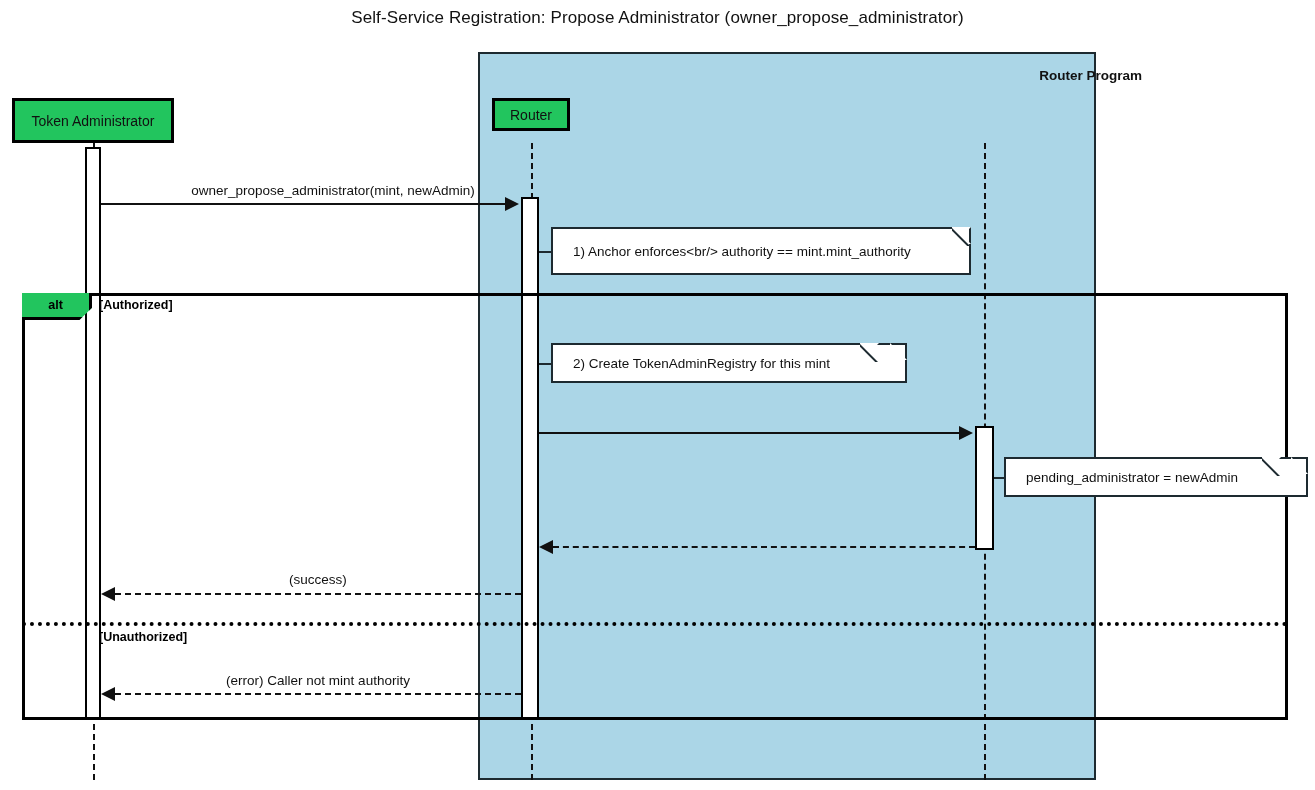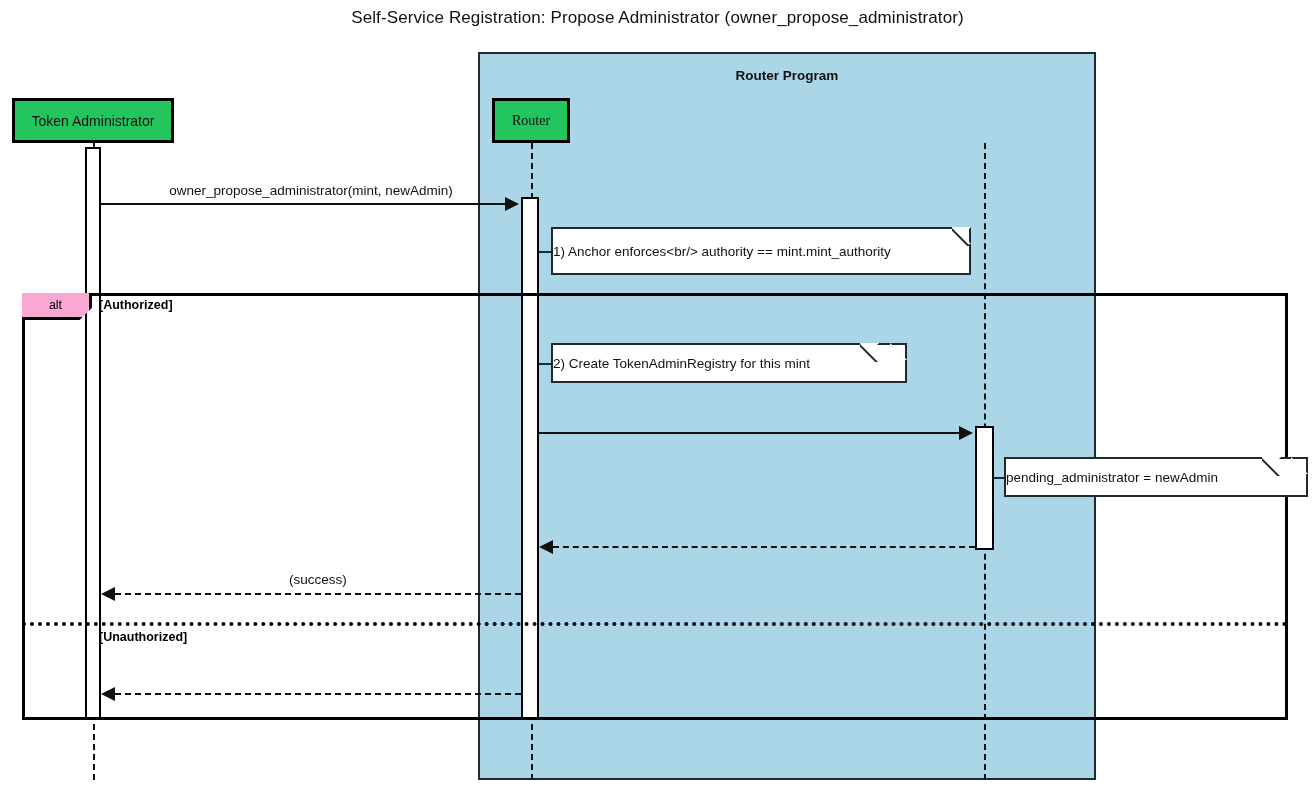--- a/index.html
+++ b/index.html
@@ -34,25 +34,26 @@
   
   .group-box {
     position: absolute;
     background: #abd6e7;
     border: 2px solid #1d2a30;
     box-sizing: border-box;
   }
   .group-label {
     position: absolute;
     width: 100%;
-    text-align: center;
+    text-align: right;
     font-size: 13.5px;
     font-weight: bold;
     color: #111111;
     top: 14px;
+    padding-left: 48px;
   }
   
   .participant {
     position: absolute;
     background: #22c55e;
     border: 3px solid #000000;
     box-sizing: border-box;
     display: flex;
     align-items: center;
     justify-content: center;
@@ -105,20 +106,21 @@
   
   .note {
     position: absolute;
     background: #ffffff;
     border: 2px solid #1d2a30;
     box-sizing: border-box;
     display: flex;
     align-items: center;
     font-size: 13.5px;
     color: #111111;
+    padding-left: 20px;
     white-space: nowrap;
   }
   .note .fold-tri {
     position: absolute;
     top: -2px;
     right: -2px;
     width: 0; height: 0;
     border-left: 17px solid #ffffff;
     border-top: 17px solid transparent;
   }
@@ -130,26 +132,26 @@
   
   .frag {
     position: absolute;
     border: 3px solid #000000;
     box-sizing: border-box;
     background: transparent;
     pointer-events: none;
   }
   .frag-tab {
     position: absolute;
-    background: #f9a8d4;
+    background: #22c55e;
     border-right: 3px solid #000000;
     border-bottom: 3px solid #000000;
     box-sizing: border-box;
     font-size: 12.5px;
-    font-weight: normal;
+    font-weight: bold;
     color: #000000;
     display: flex;
     align-items: center;
     justify-content: center;
     clip-path: polygon(0 0, 100% 0, 100% 55%, 82% 100%, 0 100%);
   }
   .frag-cond {
     position: absolute;
     font-size: 12.5px;
     font-weight: bold;
@@ -178,26 +180,26 @@
   <div class="lifeline" style="left:984px; top:143px; height:637px;"></div>
 
   <div class="activation" style="left:85px; top:147px; width:16px; height:573px;"></div>
   <div class="activation" style="left:521px; top:197px; width:18px; height:523px;"></div>
   <div class="activation" style="left:975px; top:426px; width:19px; height:124px;"></div>
 
   <div class="participant" style="left:12px; top:98px; width:162px; height:45px;">
     <span>Token Administrator</span>
   </div>
 
-  <div class="participant" style="left:492px; top:98px; width:78px; height:45px;font-family:Liberation Serif, serif;">
+  <div class="participant" style="left:492px; top:98px; width:78px; height:33px;">
     <span>Router</span>
   </div>
 
 
-  <div class="msg-label" style="left:101px; top:183px; width:420px;">owner_propose_administrator(mint, newAdmin)</div>
+  <div class="msg-label" style="left:101px; top:183px; width:420px;padding-left:22px;">owner_propose_administrator(mint, newAdmin)</div>
   <div class="msg-line" style="left:101px; top:203px; width:406px;"></div>
   <div class="arrow-right" style="left:505px; top:197px;"></div>
 
   <div class="note-connector" style="left:539px; top:251px; width:14px;"></div>
   <div class="note" style="left:551px; top:227px; width:420px; height:48px;">
     <span>1) Anchor enforces&lt;br/&gt; authority == mint.mint_authority</span>
     <span class="fold-tri"></span>
 
   </div>
   <div style="position:absolute; left:952px; top:227px; width:19px; height:19px; overflow:hidden;">
@@ -236,16 +238,17 @@
     <div style="position:absolute; left:-1px; top:0px; width:27px; height:0; border-top:2px solid #1d2a30; transform:rotate(45deg); transform-origin:left top;"></div>
   </div>
 
   <div class="msg-line dashed" style="left:553px; top:546px; width:422px;"></div>
   <div class="arrow-left" style="left:539px; top:540px;"></div>
 
   <div class="msg-label" style="left:115px; top:572px; width:406px;">(success)</div>
   <div class="msg-line dashed" style="left:115px; top:593px; width:406px;"></div>
   <div class="arrow-left" style="left:101px; top:587px;"></div>
 
+  <div class="msg-label" style="left:115px; top:673px; width:406px;">(error) Caller not mint authority</div>
   <div class="msg-line dashed" style="left:115px; top:693px; width:406px;"></div>
   <div class="arrow-left" style="left:101px; top:687px;"></div>
 
 </div>
 
 </body></html>

